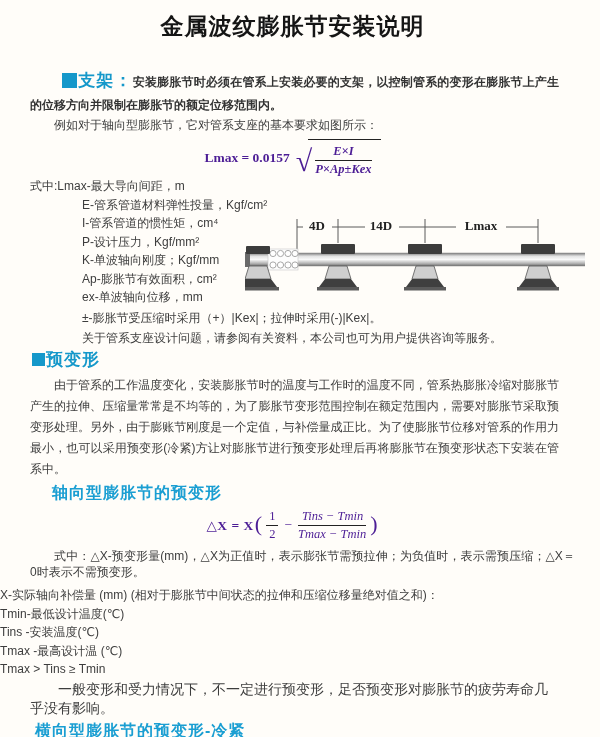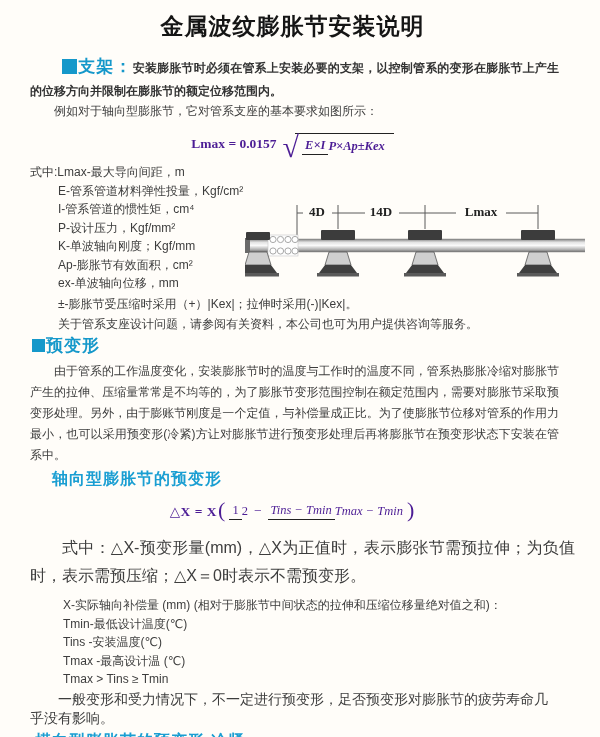--- a/index.html
+++ b/index.html
@@ -20,77 +20,77 @@
     font-weight:bold;color:#151515;letter-spacing:1px;
   }
 
   
   .sq{display:inline-block;width:15px;height:15px;background:#1598ca;
       vertical-align:-2px;margin-right:1px;}
   .sq.small{width:13px;height:13px;vertical-align:-1px;}
   .sec-head-inline{color:#1598ca;font-size:17px;font-weight:bold;letter-spacing:1px;}
 
   .support-intro{
-    margin:14px 26px 0 30px;
+    margin:28px 26px 0 30px;
     line-height:22.5px;font-size:12px;
     text-indent:32px;text-align:justify;
   }
   .support-intro .intro-text{font-weight:bold;color:#333;}
 
   .example-line{
     margin:0 26px 0 30px;line-height:19px;font-size:12px;text-indent:2em;
   }
 
   
   .formula{
     display:flex;align-items:center;justify-content:center;
     font-family:"Liberation Serif","DejaVu Serif",serif;
     color:#4c1d95;font-size:13.5px;
   }
   .f-lhs{font-weight:bold;}
-  .frac{display:inline-flex;flex-direction:row;text-align:center;
+  .frac{display:inline-flex;flex-direction:column;text-align:center;
         line-height:1.2;font-size:12.5px;margin:0 3px;}
   .frac .num{border-bottom:1.2px solid #222;padding:0 3px 1px;}
   .frac .den{padding-top:1px;}
   .frac.ital{font-style:italic;text-align:right;}
   .sqrt-sign{font-size:30px;font-weight:400;line-height:1;margin-left:6px;
              transform:translateY(3px);}
   .sqrt-box{display:inline-block;border-top:1.6px solid #222;
             padding:3px 6px 0 4px;margin-left:-4px;}
   .big-paren{font-size:22px;font-weight:400;transform:translateY(-1px);margin:0 1px;}
   .op{margin:0 3px;}
   .f1{margin-top:4px;height:38px;font-weight:bold;}
   .f1 .frac{font-style:italic;font-weight:600;}
   .f2{margin-top:5px;height:34px;}
   .f2 .f-lhs{letter-spacing:0.5px;}
   .f3{margin-top:5px;height:30px;}
 
   
   .figure-zone{position:relative;height:168px;margin:0 0 0 0;}
   .defs{position:absolute;left:0;top:0;width:100%;font-size:12px;line-height:18.5px;}
-  .def{padding-left:58px;white-space:nowrap;}
+  .def{padding-left:82px;white-space:nowrap;}
   .def.first{padding-left:30px;}
   .def.wide{margin-top:2px;}
 
   .diagram{position:absolute;left:245px;top:36px;width:350px;height:96px;}
 
   
   .sec2-head{margin:4px 0 0 32px;font-size:17px;line-height:22px;}
   .sec2-body{
     margin:4px 26px 0 30px;font-size:12px;line-height:21px;
     text-indent:2em;text-align:justify;
   }
   .sub-head{color:#1a9ed2;font-size:16px;font-weight:bold;line-height:21px;letter-spacing:1px;}
   .sub-head.axial{margin:2px 0 0 52px;}
   .sub-head.lateral{margin:2px 0 0 35px;}
 
-  .explain{margin:6px 10px 0 30px;font-size:16px;line-height:28px;
+  .explain{margin:6px 10px 0 30px;font-size:12px;line-height:16px;
            text-indent:2em;text-align:justify;}
   .var-items{margin-top:6px;font-size:12px;line-height:18.5px;}
-  .var-items .vi{padding-left:63px;white-space:nowrap;}
+  .var-items .vi{white-space:nowrap;}
   .plain-note{margin:1px 26px 0 30px;font-size:14px;line-height:19px;text-indent:2em;}
   .final-line{margin:6px 26px 0 30px;font-size:12px;line-height:19px;padding-left:33px;}
 </style>
 </head>
 <body>
 
 <div class="page">
 
   <h1 class="doc-title">金属波纹膨胀节安装说明</h1>
 

